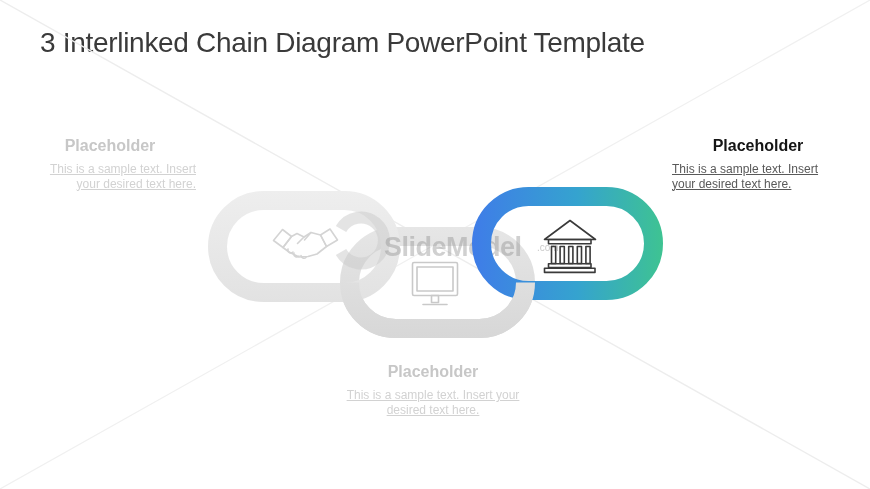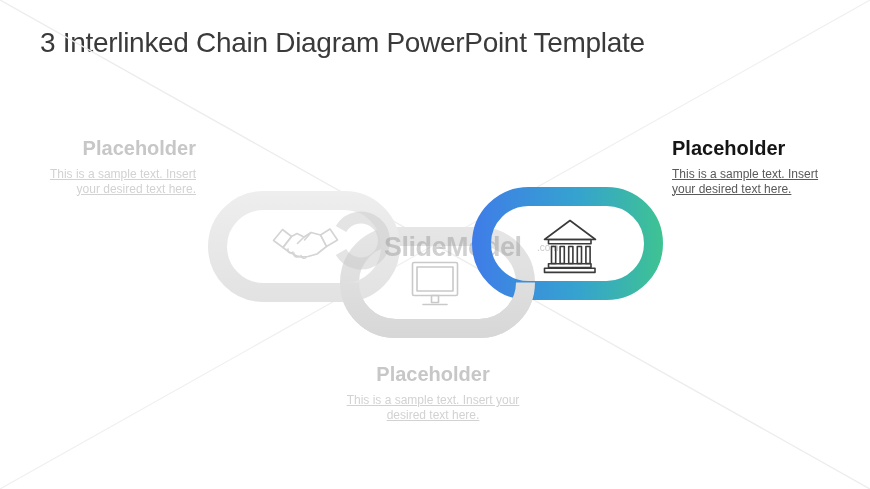--- a/index.html
+++ b/index.html
@@ -15,21 +15,21 @@
     position: absolute;
     left: 40px; top: 27px;
     font-size: 28px;
     font-weight: 400;
     letter-spacing: -0.3px;
     color: #3a3a3a;
     white-space: nowrap;
   }
   .diagram-svg { position: absolute; left: 0; top: 0; }
   .ph { position: absolute; }
-  .ph .ph-heading { font-size: 20px; font-weight: bold; margin-bottom: 7px; }
+  .ph .ph-heading { font-size: 16px; font-weight: bold; margin-bottom: 7px; text-align: center; }
   .ph .ph-body { font-size: 12px; line-height: 1.22; text-decoration: underline; }
   .ph-left  { left: 24px;  top: 137px; width: 172px; text-align: right; }
   .ph-right { left: 672px; top: 137px; width: 172px; text-align: left; }
   .ph-bottom{ left: 331px; top: 363px; width: 204px; text-align: center; }
   .muted .ph-heading { color: #c7c7c7; }
   .muted .ph-body    { color: #d2d2d2; }
   .dark .ph-heading  { color: #151515; }
   .dark .ph-body     { color: #595959; }
 </style>
 </head>

